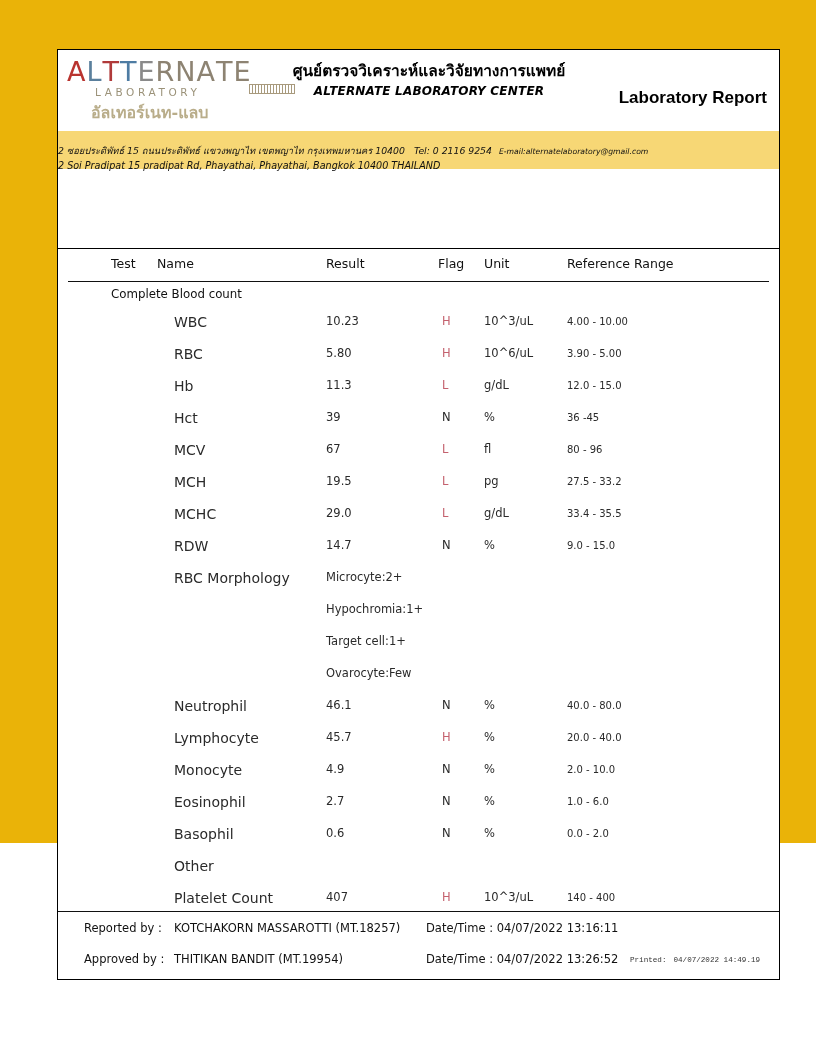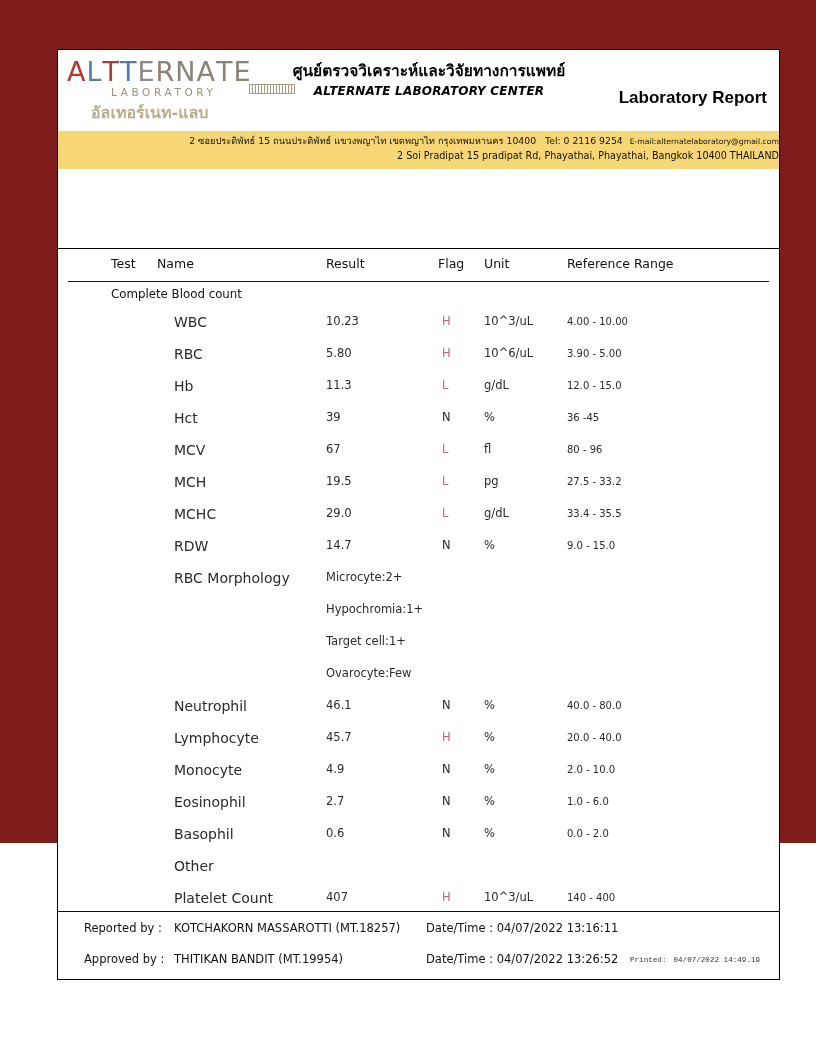--- a/index.html
+++ b/index.html
@@ -14,21 +14,21 @@
     color: #1a1a1a;
     position: relative;
     overflow: hidden;
   }
 
   .page {
     position: absolute;
     left: 0; top: 0;
     width: 816px;
     height: 843px;
-    background: #7f1d1d;
+    background: #eab308;
   }
 
   
   .report-frame {
     position: absolute;
     left: 57px;
     top: 49px;
     width: 723px;
     height: 931px;
     border: 1.5px solid #000;
@@ -67,21 +67,21 @@
   .lg-n  { color: #8d8372; }
   .lg-a2 { color: #8d8372; }
   .lg-t3 { color: #8d8372; }
   .lg-e2 { color: #8d8372; }
 
   .logo-sub {
     font-size: 10.5px;
     letter-spacing: 3.6px;
     color: #9b9279;
     margin-top: 1px;
-    margin-left: 44px;
+    margin-left: 28px;
   }
   .logo-thai {
     font-size: 16px;
     color: #b9ad8a;
     margin-top: 2px;
     margin-left: 24px;
     font-weight: 600;
   }
   .logo-bar {
     position: absolute;
@@ -127,23 +127,24 @@
     font-family: "Liberation Sans", sans-serif;
     color: #000;
     white-space: nowrap;
   }
 
   
   .addr-band {
     position: relative;
     background: #f7d775;
     height: 38px;
-    padding-top: 3px;
+    padding-top: 13px;
     box-sizing: border-box;
-    text-align: right;
+    text-align: left;
+    font-style: italic;
   }
   .addr-line1 {
     font-size: 9.3px;
     color: #111;
     white-space: nowrap;
     line-height: 1.5;
   }
   .addr-line1 .tel { margin-left: 9px; }
   .addr-line1 .mail { font-size: 7.7px; margin-left: 7px; }
   .addr-line2 {

